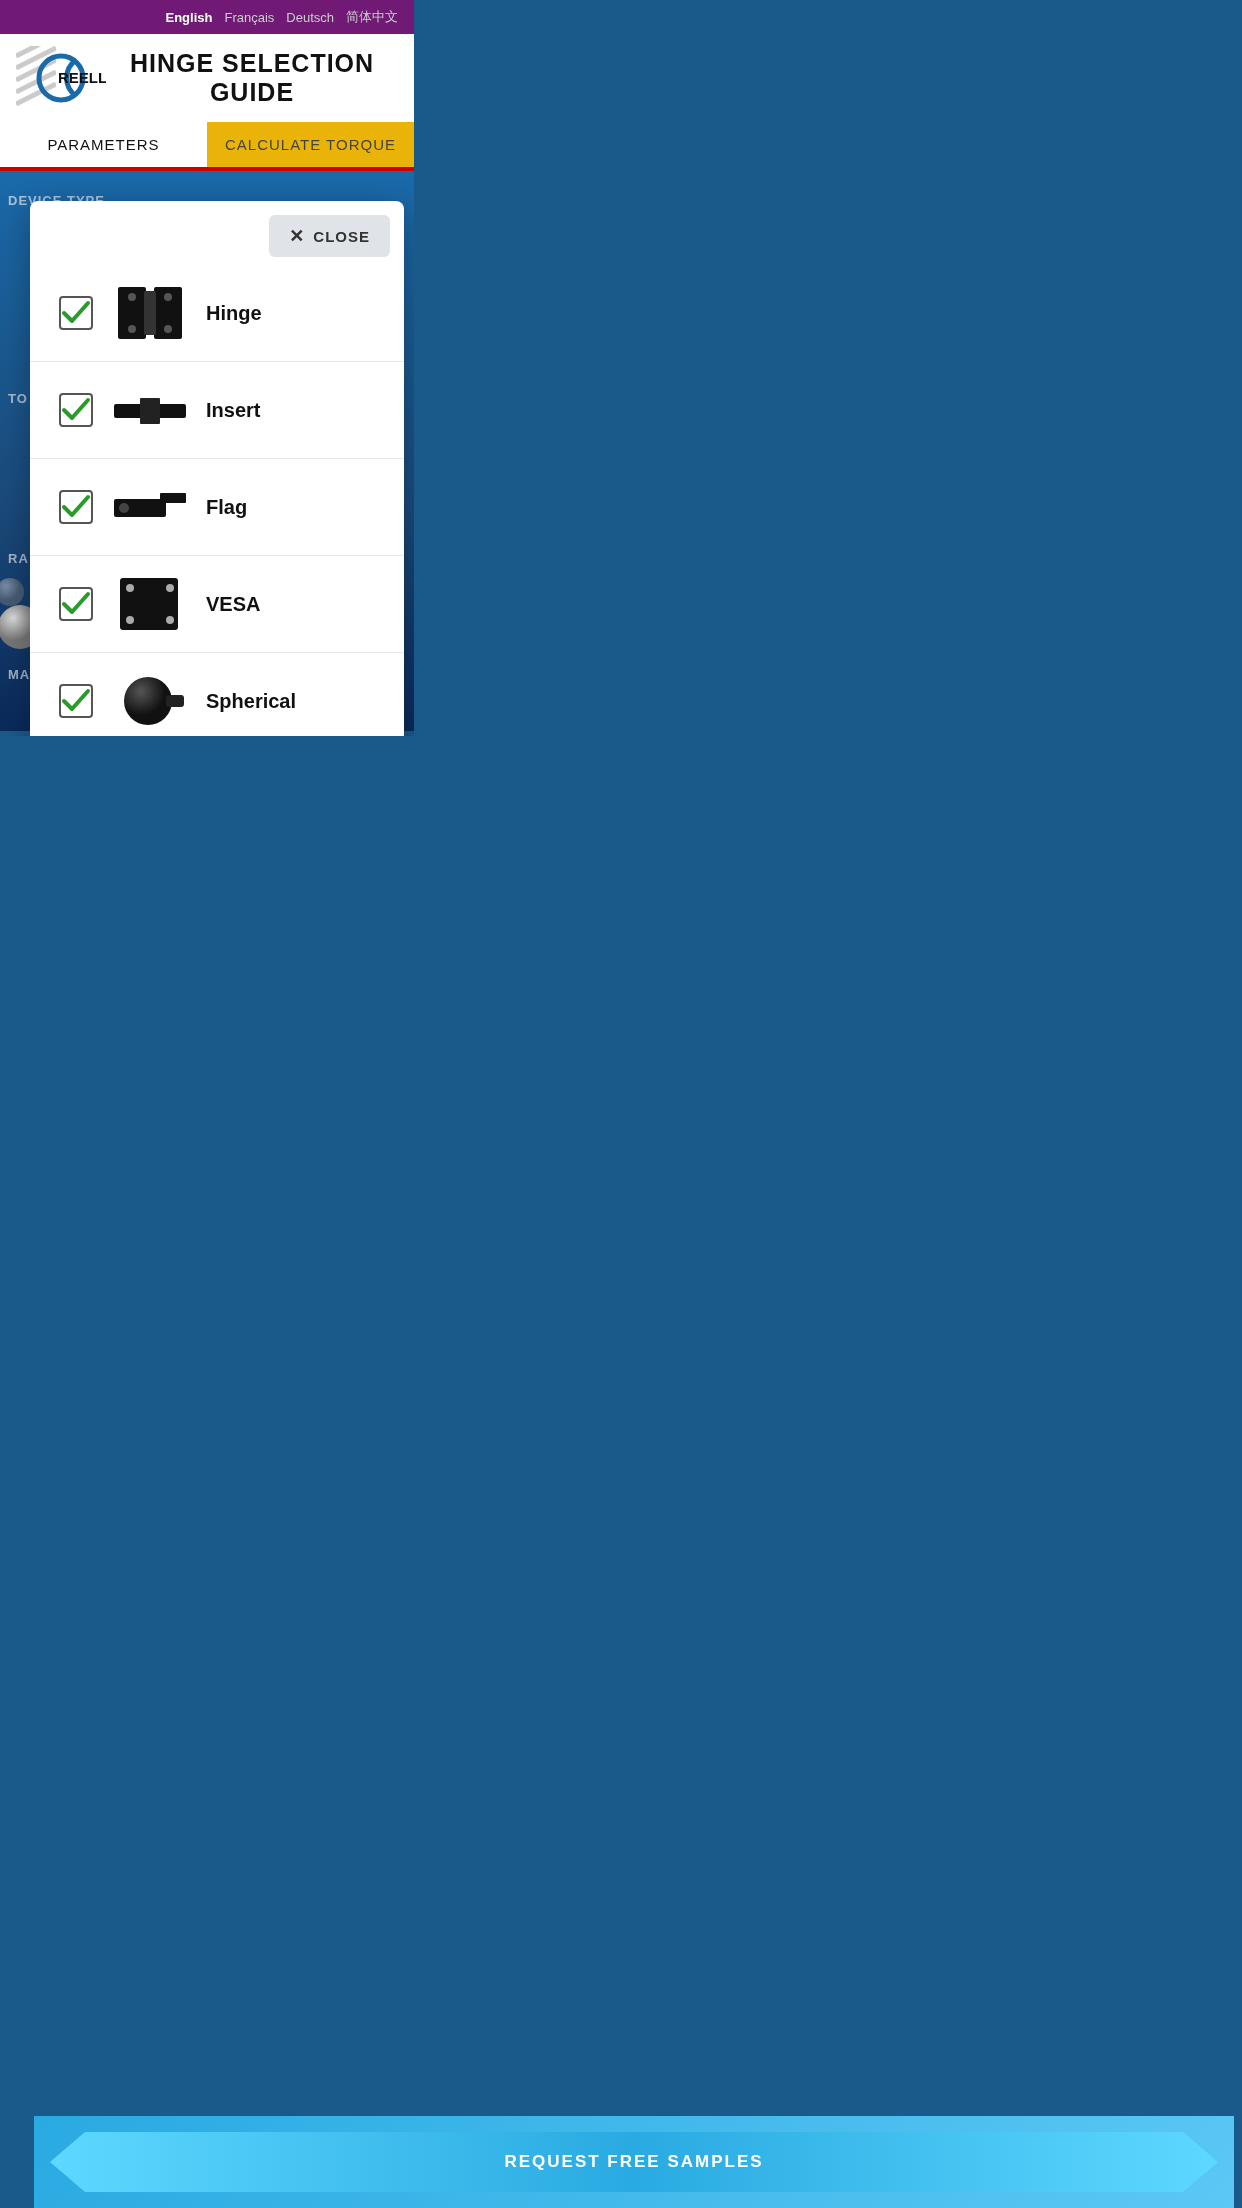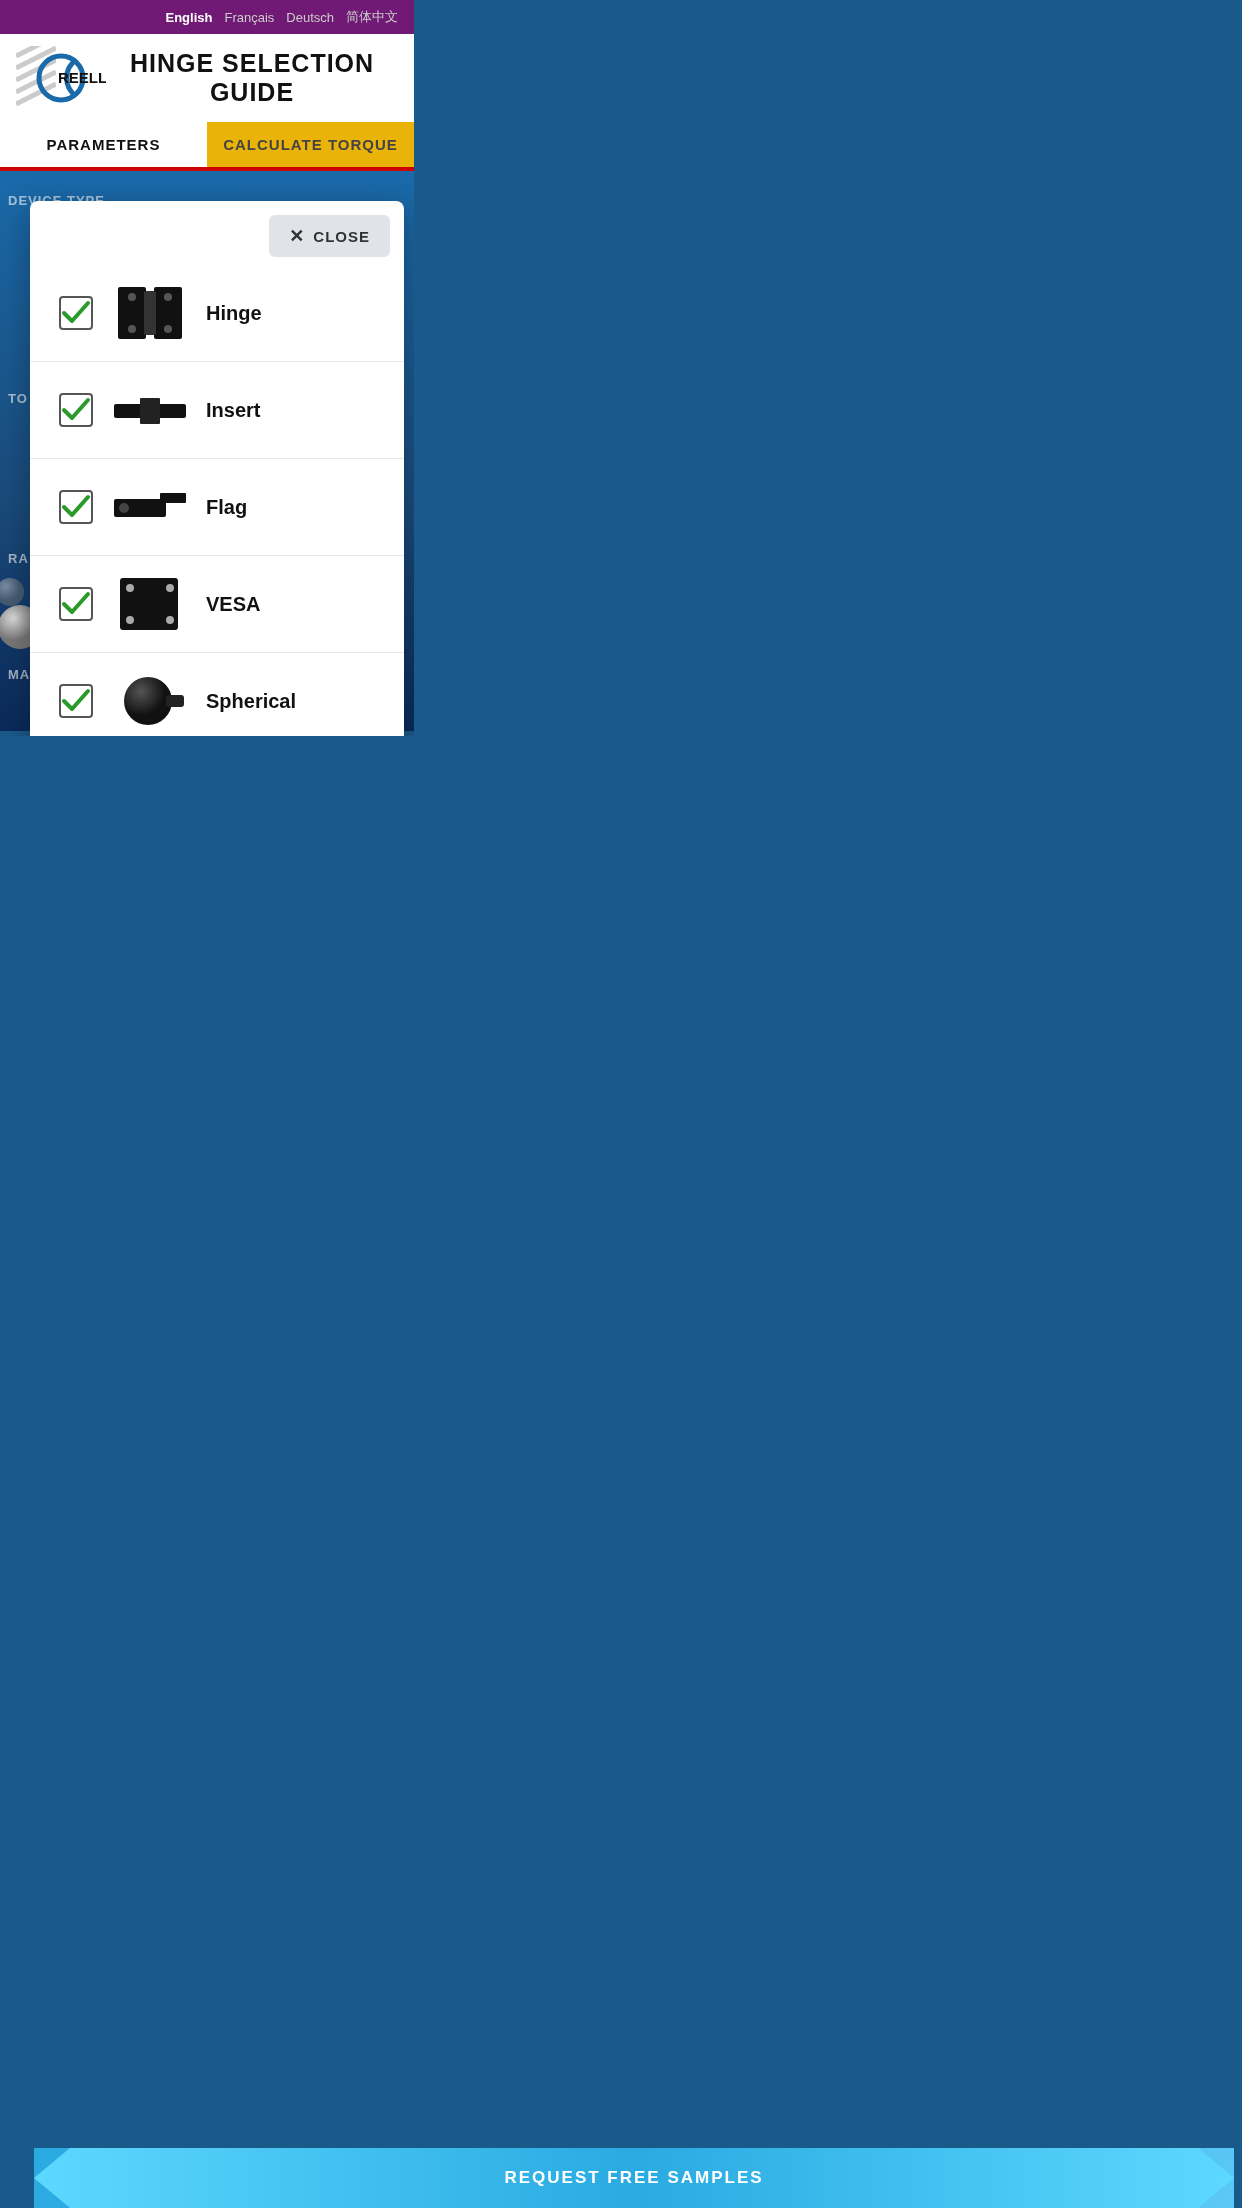--- a/index.html
+++ b/index.html
@@ -62,21 +62,21 @@
     
     .tabs {
       display: flex;
       background: #fff;
       border-bottom: 4px solid #c00;
     }
     .tab {
       flex: 1;
       padding: 14px 8px;
       text-align: center;
-      font-weight: 700;
+      font-weight: 400;
       font-size: 15px;
       letter-spacing: 1px;
       cursor: pointer;
       text-transform: uppercase;
     }
     .tab.active {
       background: #fff;
       color: #111;
     }
     .tab.inactive {
@@ -194,21 +194,21 @@
       font-weight: bold;
       color: #111;
       flex: 1;
     }
     .request-btn-wrap {
       position: fixed;
       bottom: 0;
       left: 0;
       right: 8px;
       background: linear-gradient(135deg, #29aae1 0%, #5bc8f5 100%);
-      padding: 0;
+      padding: 16px;
       z-index: 100;
       margin-left: 34px;
     }
     .request-btn-inner {
       background: linear-gradient(90deg, #5dd8ff 0%, #29aae1 50%, #5dd8ff 100%);
       color: #fff;
       font-size: 17px;
       font-weight: 900;
       letter-spacing: 2px;
       text-align: center;

